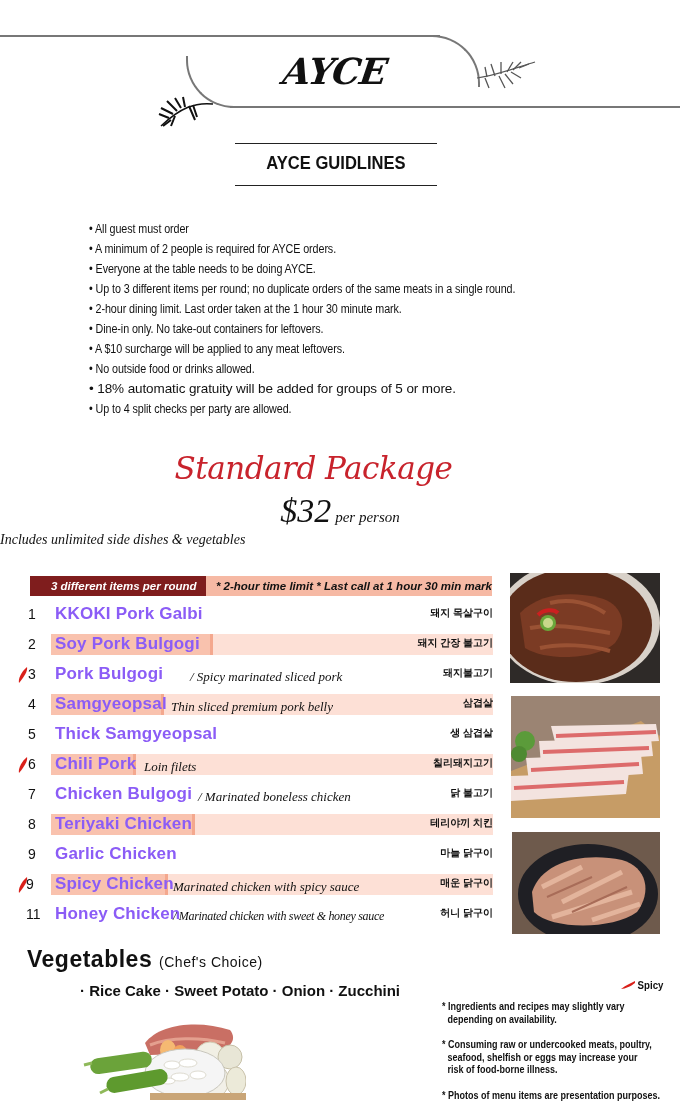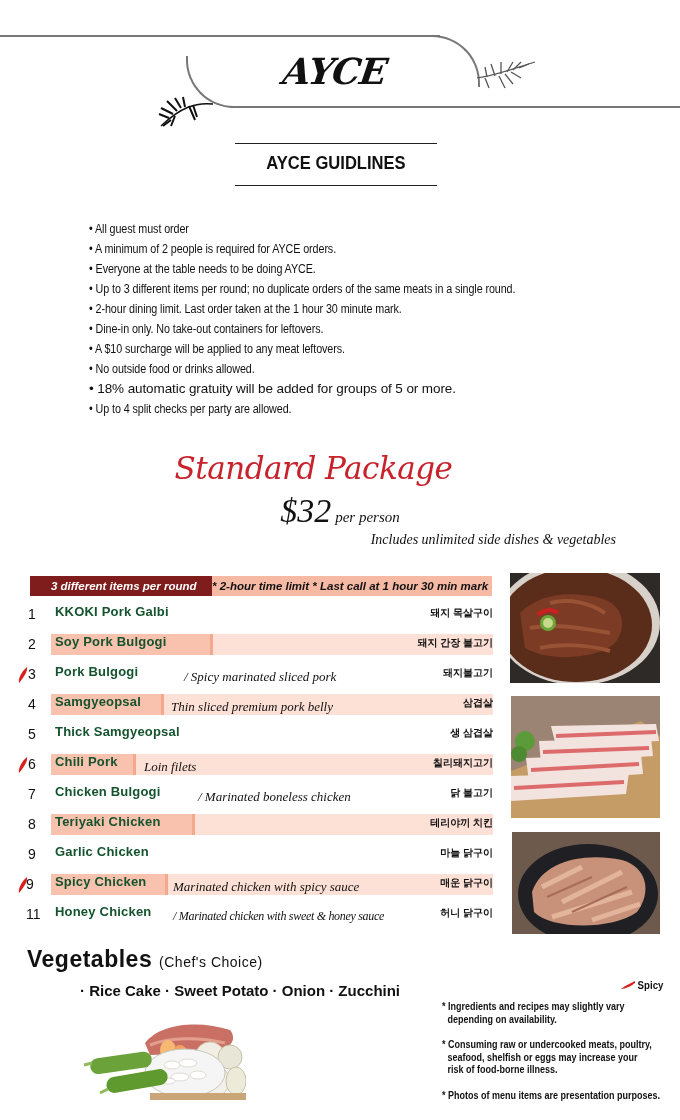--- a/index.html
+++ b/index.html
@@ -22,35 +22,35 @@
   .gl-list { position: absolute; left: 89px; top: 219px; list-style: none; }
   .gl-list li { font-size: 12.5px; line-height: 20px; height: 20px; white-space: nowrap; transform-origin: left center; transform: scaleX(0.86); letter-spacing: -0.1px; }
   .gl-list li::before { content: "• "; }
   .gl-list li.wide { transform: scaleX(1); font-size: 13.5px; }
 
   
   .pkg-title { position: absolute; left: 0; top: 450px; width: 627px; text-align: center; font-family: "DejaVu Serif", serif; font-style: italic; font-size: 31px; color: #c8232c; letter-spacing: -0.5px; }
   .pkg-price { position: absolute; left: 0; top: 492px; width: 680px; text-align: center; font-family: "Liberation Serif", serif; font-style: italic; }
   .pkg-price .amt { font-size: 34px; }
   .pkg-price .per { font-size: 15px; margin-top: 13px; }
-  .pkg-includes { position: absolute; left: 0; top: 532px; width: 616px; text-align: right; font-family: "Liberation Serif", serif; font-style: italic; font-size: 14px; }
+  .pkg-includes { position: absolute; left: 0; top: 532px; width: 616px; text-align: left; font-family: "Liberation Serif", serif; font-style: italic; font-size: 14px; }
 
   
   .strip { position: absolute; left: 30px; top: 576px; width: 462px; height: 20px; background: #f6b9a4; display: flex; }
   .strip-left { background: #7f1d1d; color: #fff; width: 182px; font-size: 11.5px; font-style: italic; font-weight: bold; line-height: 20px; padding-left: 21px; white-space: nowrap; }
-  .strip-right { color: #111; font-size: 11.5px; font-style: italic; font-weight: bold; line-height: 20px; white-space: nowrap; }
+  .strip-right { color: #111; font-size: 11.5px; font-style: italic; font-weight: bold; line-height: 20px; padding-left: 10px; white-space: nowrap; }
 
   
   .menu { position: absolute; left: 18px; top: 601px; width: 478px; }
   .row { position: relative; height: 30px; }
   .row .num { position: absolute; left: 10px; top: 5px; width: 22px; font-size: 14px; }
   .row .chili { position: absolute; left: 0; top: 6px; }
   .row .hl { position: absolute; left: 33px; top: 3px; height: 21px; right: 3px; background: #fde0d6; }
   .row .hl-name { position: absolute; left: 33px; top: 3px; height: 21px; background: #f9c2ae; border-right: 3px solid #f4a88e; }
-  .row .name { position: absolute; left: 37px; top: 3px; font-size: 13px; font-weight: bold; color: #14532d; white-space: nowrap; letter-spacing: 0.2px; }
+  .row .name { position: absolute; left: 37px; top: 3px; font-size: 17px; font-weight: bold; color: #8b5cf6; white-space: nowrap; letter-spacing: 0.2px; }
   .row .desc { position: absolute; top: 8px; font-family: "Liberation Serif", serif; font-style: italic; font-size: 13px; white-space: nowrap; }
   .row .kor { position: absolute; right: 3px; top: 5px; font-size: 10px; font-weight: bold; white-space: nowrap; }
 
   
   .photo { position: absolute; overflow: hidden; }
   .photo-1 { left: 510px; top: 573px; width: 150px; height: 110px; background: radial-gradient(ellipse at 40% 50%, #7a3a25 0%, #5b2a1a 55%, #3a1a10 75%, #d9d3cc 77%, #2a2a2a 82%); }
   .photo-2 { left: 511px; top: 696px; width: 149px; height: 122px; background: linear-gradient(#8a7566, #b49a82 30%, #c9a577); }
   .photo-3 { left: 512px; top: 832px; width: 148px; height: 102px; background: #6e5a4c; }
 
   
@@ -127,21 +127,21 @@
     <span class="name">Soy Pork Bulgogi</span>
     <span class="kor">돼지 간장 불고기</span>
   </div>
 
   <div class="row">
     <svg class="chili" width="10" height="16" viewBox="0 0 10 16">
         <path d="M9 0 C10 4 6 10 1 16 C0 12 3 5 9 0 Z" fill="#d9201a"></path>
       </svg>
     <span class="num">3</span>
     <span class="name">Pork Bulgogi</span>
-    <span class="desc" style="left:166px">/ Spicy marinated sliced pork</span>
+    <span class="desc" style="left:172px">/ Spicy marinated sliced pork</span>
     <span class="kor">돼지불고기</span>
   </div>
 
   <div class="row">
     <div class="hl"></div>
     <div class="hl-name" style="width:113px"></div>
     <span class="num">4</span>
     <span class="name">Samgyeopsal</span>
     <span class="desc" style="left:153px">Thin sliced premium pork belly</span>
     <span class="kor">삼겹살</span>

